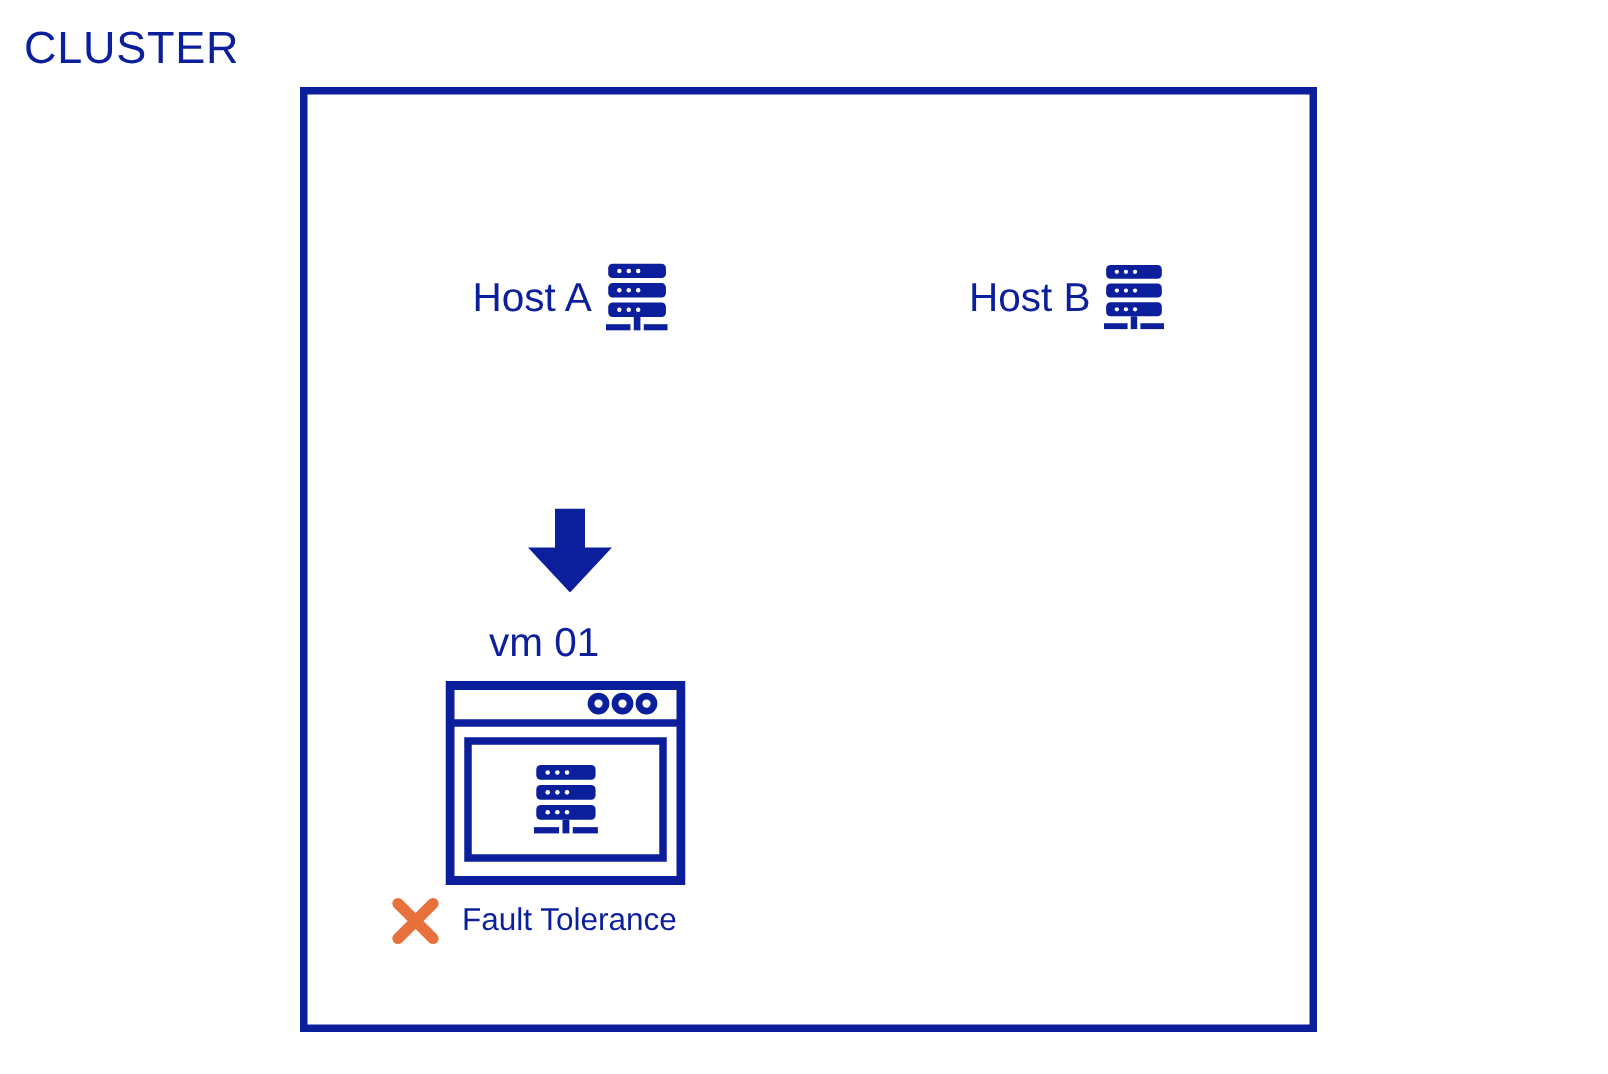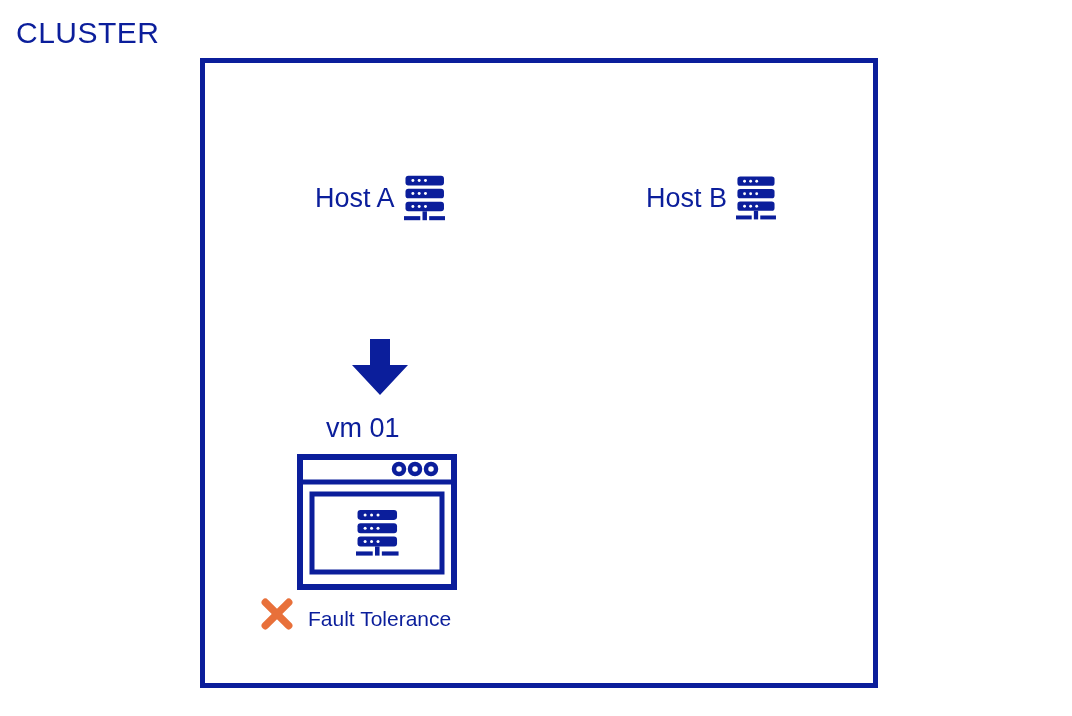--- a/index.html
+++ b/index.html
@@ -59,21 +59,21 @@
     margin-left:30px;
   }
   .vm-icon{
     position:absolute;
     left:92px; top:391px;
   }
   .ft-row{
     position:absolute;
     left:55px; top:534px;
     display:flex;
-    align-items:flex-end;
+    align-items:center;
     gap:14px;
   }
   .ft-label{
     font-size:21px;
     color:var(--navy);
   }
   .fill-navy{ fill:var(--navy); }
   .stroke-navy{ stroke:var(--navy); fill:none; }
   .dot-white{ fill:#ffffff; }
 </style>

